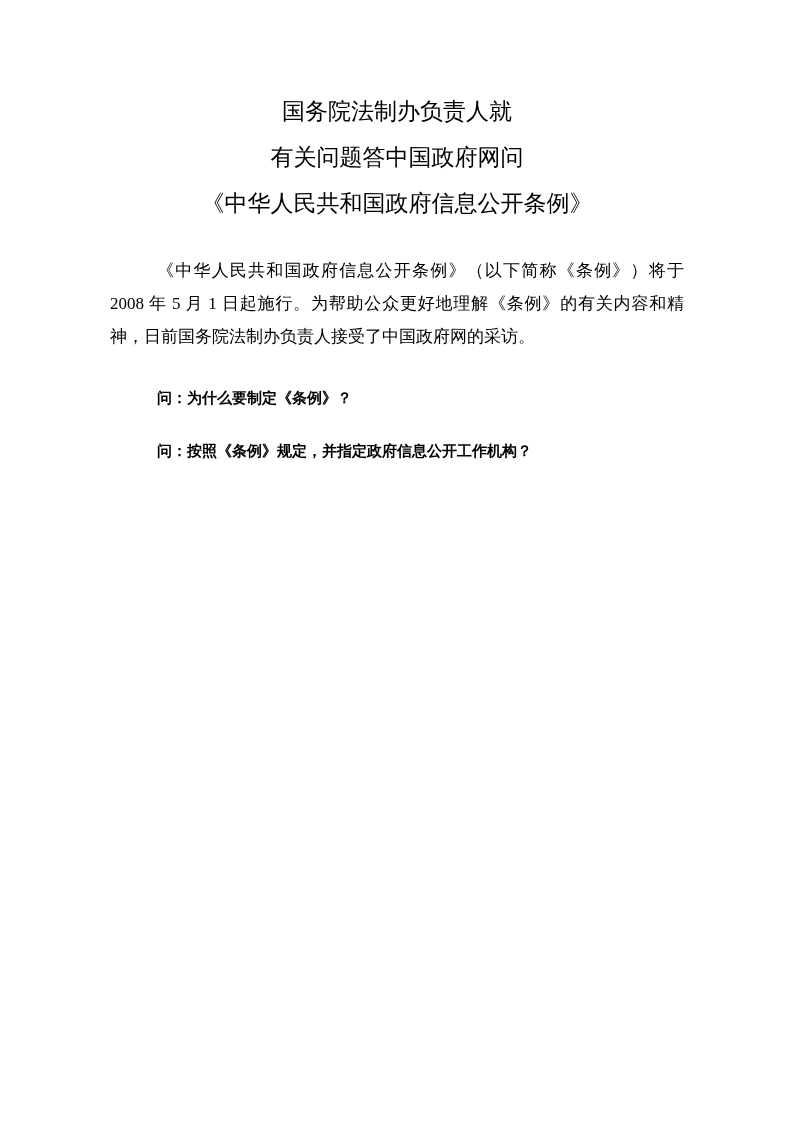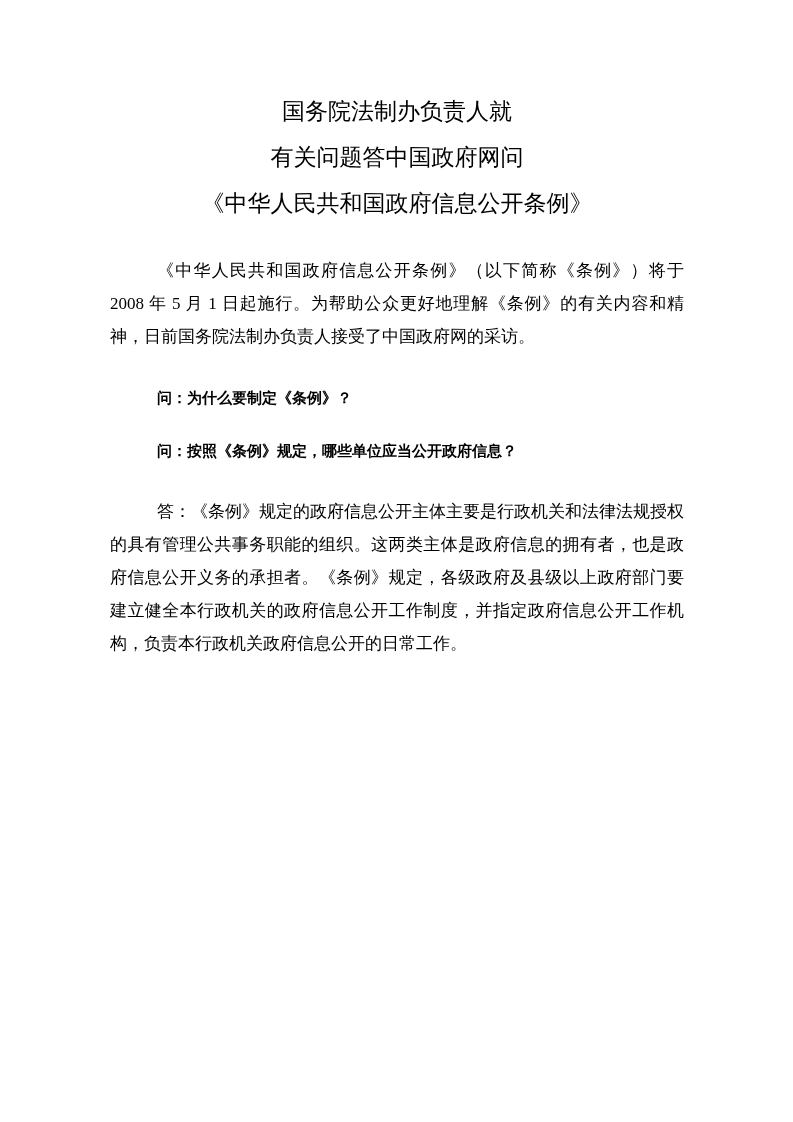--- a/index.html
+++ b/index.html
@@ -58,17 +58,16 @@
 <div class="page">
   <div class="content">
     <h1 class="doc-title">
       <span class="title-line">国务院法制办负责人就</span>
       <span class="title-line">有关问题答中国政府网问</span>
       <span class="title-line">《中华人民共和国政府信息公开条例》</span>
     </h1>
     <div class="doc-body" id="doc-body">
         <p class="body-para">《中华人民共和国政府信息公开条例》（以下简称《条例》）将于 2008 年 5 月 1 日起施行。为帮助公众更好地理解《条例》的有关内容和精神，日前国务院法制办负责人接受了中国政府网的采访。</p>
         <p class="question-para">问：为什么要制定《条例》？</p>
-        <p class="question-para">问：按照《条例》规定，哪些单位应当公开政府信息？</p>
-        <p class="body-para">答：《条例》规定的政府信息公开主体主要是行政机关和法律法规授权的具有管理公共事务职能的组织。这两类主体是政府信息的拥有者，也是政府信息公开义务的承担者。《条例》规定，各级政府及县级以上政府部门要建立健全本行政机关的政府信息公开工作制度，并指定政府信息公开工作机构，负责本行政机关政府信息公开的日常工作。</p>
+        <p class="question-para">问：按照《条例》规定，并指定政府信息公开工作机构？</p>
       </div>
   </div>
 </div>
 
 </body></html>

